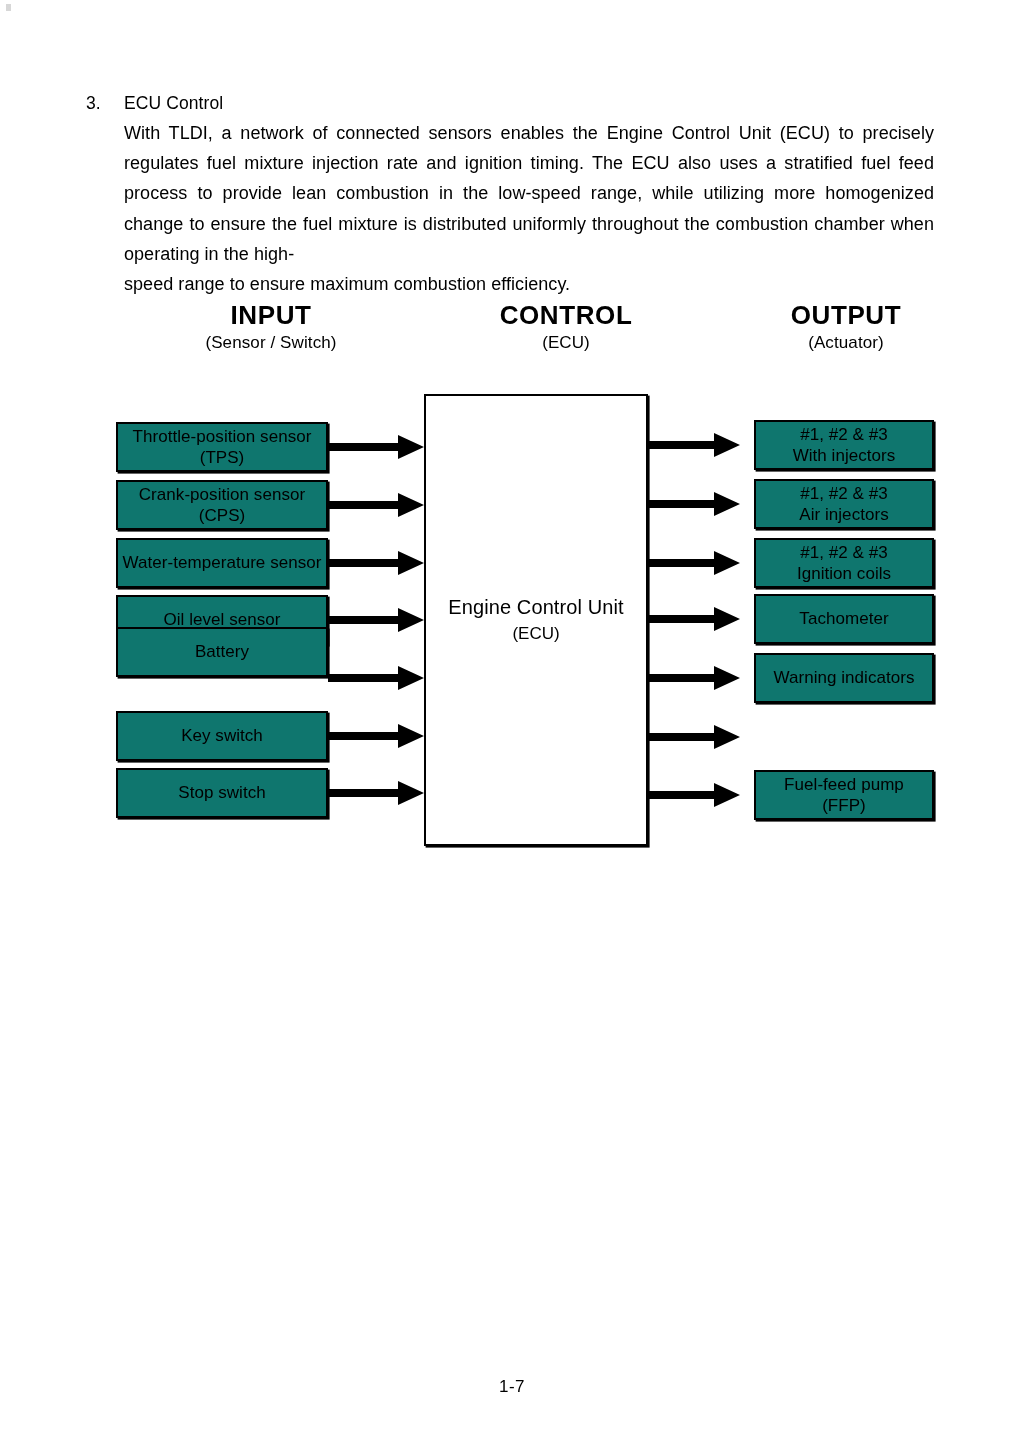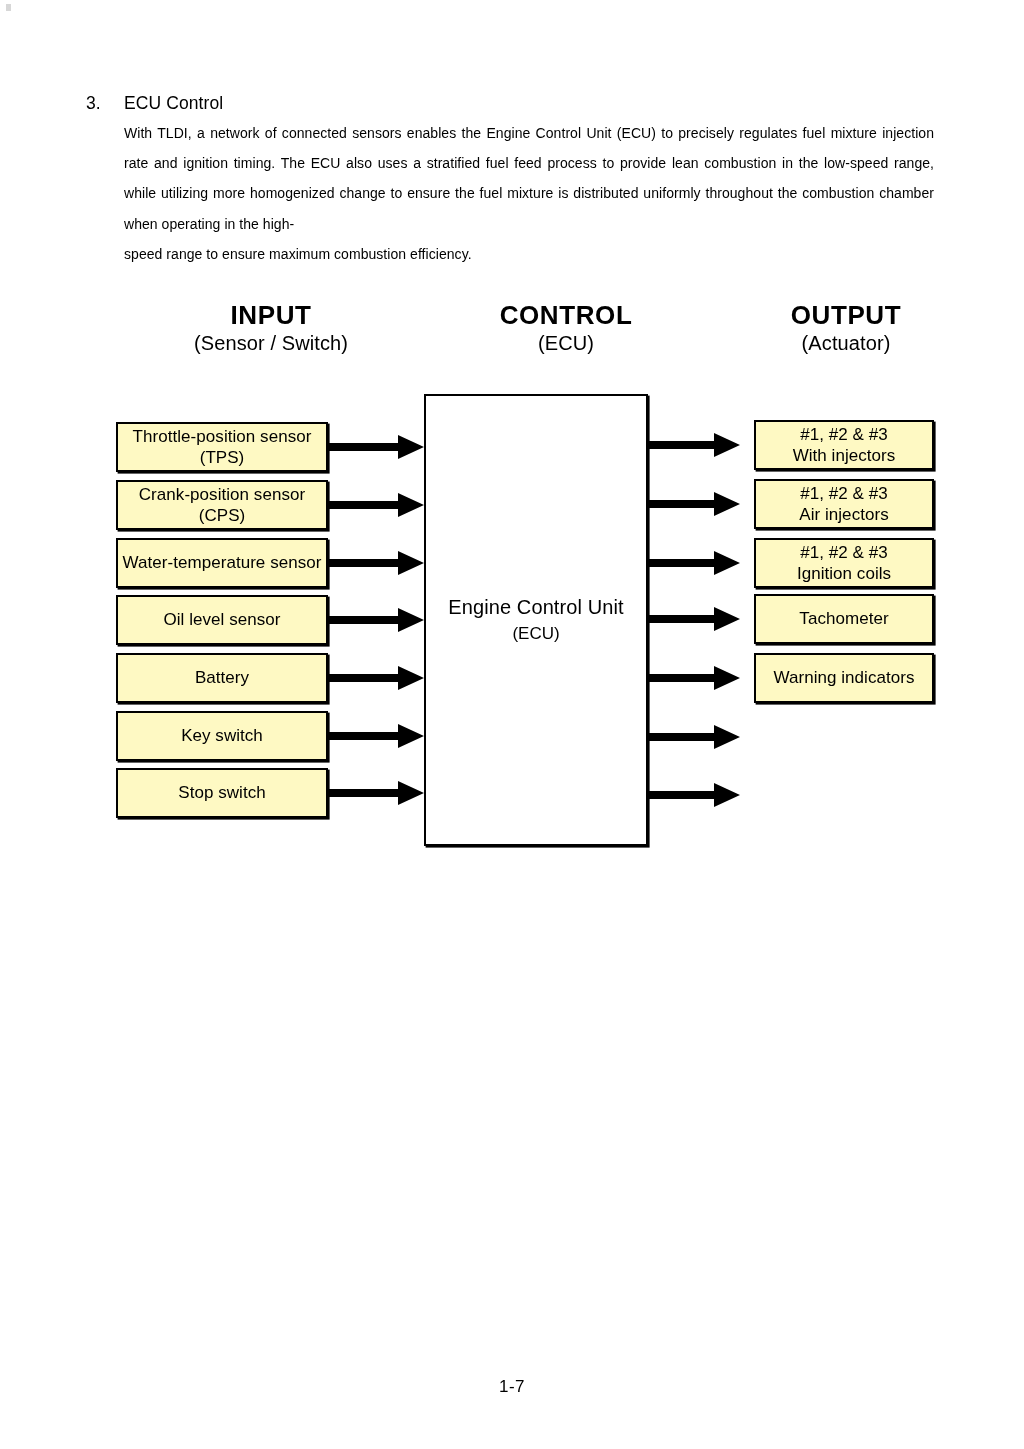--- a/index.html
+++ b/index.html
@@ -49,21 +49,21 @@
     letter-spacing: .1px;
   }
   .section-num {
     width: 38px;
     flex: 0 0 38px;
   }
   .section-title { }
 
   .para {
     margin-left: 38px;
-    font-size: 14px;
+    font-size: 18px;
     line-height: 30.2px;
     text-align: justify;
     text-justify: inter-word;
     letter-spacing: .05px;
     width: 810px;
   }
   .para .last-line {
     display: block;
   }
 
@@ -82,42 +82,42 @@
     text-align: center;
   }
   .col-head .big {
     font-size: 26px;
     font-weight: bold;
     letter-spacing: .6px;
     line-height: 30px;
     display: block;
   }
   .col-head .small {
-    font-size: 20px;
+    font-size: 17px;
     line-height: 26px;
     display: block;
     letter-spacing: .1px;
   }
   .col-input  { left: 50px;  width: 270px; }
   .col-ctrl   { left: 345px; width: 270px; }
   .col-output { left: 625px; width: 270px; }
 
   
   .diagram {
     position: absolute;
     left: 0;
     top: 0;
     width: 1024px;
     height: 1449px;
   }
 
   .node {
     position: absolute;
     box-sizing: border-box;
-    background: #fef9c3;
+    background: #0f766e;
     border: 2.4px solid #000000;
     display: flex;
     flex-direction: column;
     align-items: center;
     justify-content: center;
     font-size: 17px;
     line-height: 21.5px;
     letter-spacing: .05px;
     text-align: center;
     box-shadow: 1.6px 1.6px 0 0 #000000;
@@ -217,21 +217,21 @@
     <div class="node node-in" style="top:480px">
       <span class="l1">Crank-position sensor</span>
       <span class="l2">(CPS)</span>
     </div>
     <div class="node node-in" style="top:595px">
       <span class="l1">Oil level sensor</span>
     </div>
     <div class="node node-in" style="top:538px">
       <span class="l1">Water-temperature sensor</span>
     </div>
-    <div class="node node-in" style="top:653px">
+    <div class="node node-in" style="top:627px">
       <span class="l1">Battery</span>
     </div>
     <div class="node node-in" style="top:711px">
       <span class="l1">Key switch</span>
     </div>
     <div class="node node-in" style="top:768px">
       <span class="l1">Stop switch</span>
     </div>
 
     <div class="node node-out" style="top:420px">
@@ -245,20 +245,24 @@
     <div class="node node-out" style="top:538px">
       <span class="l1">#1, #2 &amp; #3</span>
       <span class="l2">Ignition coils</span>
     </div>
     <div class="node node-out" style="top:594px">
       <span class="l1">Tachometer</span>
     </div>
     <div class="node node-out" style="top:653px">
       <span class="l1">Warning indicators</span>
     </div>
+    <div class="node node-out" style="top:770px">
+      <span class="l1">Fuel-feed pump</span>
+      <span class="l2">(FFP)</span>
+    </div>
 
     <div class="arrow" style="left:328px; top:434px; width:96px;">
       <svg viewBox="0 0 96 26" preserveAspectRatio="none">
           <polygon points="0,9 70,9 70,1 96,13 70,25 70,17 0,17" fill="#000"></polygon>
         </svg>
     </div>
     <div class="arrow" style="left:328px; top:492px; width:96px;">
       <svg viewBox="0 0 96 26" preserveAspectRatio="none">
           <polygon points="0,9 70,9 70,1 96,13 70,25 70,17 0,17" fill="#000"></polygon>
         </svg>

